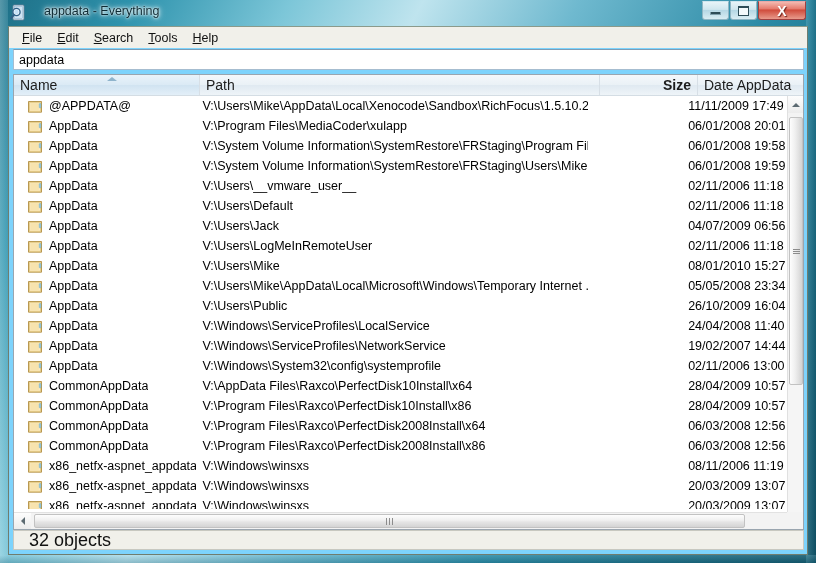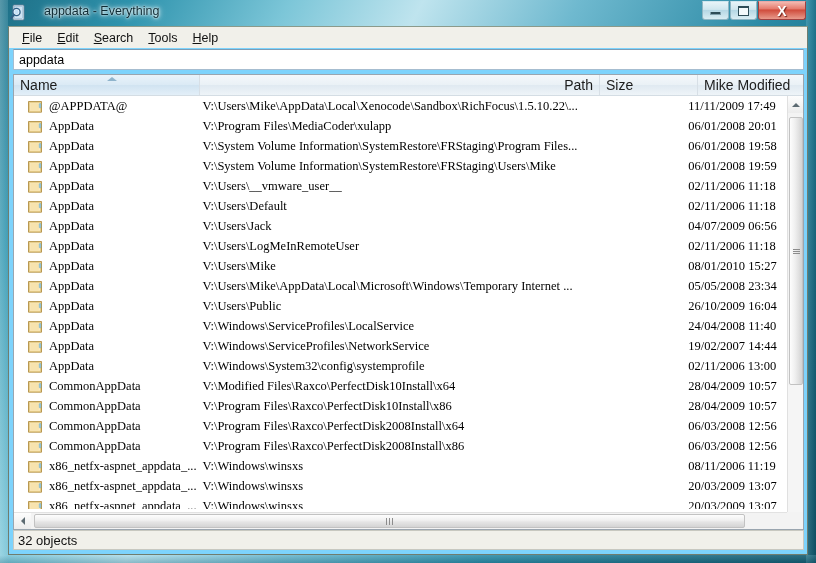--- a/index.html
+++ b/index.html
@@ -161,49 +161,48 @@
     font-size: 14px; color: #1c1c1c;
     padding: 0 6px;
     border-right: 1px solid #d7dfe6;
     cursor: default;
     overflow: hidden;
     white-space: nowrap;
   }
   .hcell.sorted {
     background: linear-gradient(180deg, #e9f3fa 0%, #dbeaf5 48%, #d0e3f1 50%, #e3eff8 100%);
   }
-  .hcell.num { justify-content: flex-start; }
+  .hcell.num { justify-content: flex-end; font-weight: bold; }
   .sort-arrow {
     position: absolute;
     left: 93px; top: 2px;
     width: 0; height: 0;
     border-left: 5px solid transparent;
     border-right: 5px solid transparent;
     border-bottom: 4px solid #8fb4cc;
   }
   #hcell-name { width: 186px; }
-  #hcell-path { width: 400px; justify-content: flex-end; }
+  #hcell-path { width: 400px; }
   #hcell-size { width: 98px; }
   #hcell-date { width: 107px; border-right: none; }
 
   
   #rows {
     position: absolute; left: 0; top: 21px;
     width: 775px; height: 413px;
     overflow: hidden;
   }
   .row {
     height: 20px;
     display: flex;
     align-items: center;
     font-size: 12.5px;
     color: #000;
     white-space: nowrap;
     cursor: default;
-    font-family: Liberation Serif, serif;
   }
   .cell-name {
     width: 186px;
     display: flex; align-items: center;
     padding-left: 14px;
     overflow: hidden;
   }
   .cell-path { width: 400px; padding-left: 6px; overflow: hidden; }
   .cell-size { width: 98px; text-align: right; padding-right: 8px; overflow: hidden; }
   .cell-date { width: 107px; padding-left: 4px; overflow: hidden; }
@@ -303,22 +302,22 @@
     z-index: 6;
   }
 
   
   #statusbar {
     position: absolute; left: 4px; bottom: 4px;
     width: 791px; height: 20px;
     background: #f1f0ea;
     border: 1px solid #c8c8c0;
     display: flex; align-items: center;
-    padding-left: 4px;
-    font-size: 13px;
+    padding-left: 15px;
+    font-size: 18px;
     color: #111;
   }
 </style>
 </head>
 <body>
 
 <div id="window">
 
   <div id="frame-left" class="glass-edge"></div>
   <div id="frame-right" class="glass-edge"></div>
@@ -371,21 +370,21 @@
             <span>Name</span>
             <span class="sort-arrow"></span>
           </div>
           <div class="hcell" id="hcell-path">
             <span>Path</span>
           </div>
           <div class="hcell num" id="hcell-size">
             <span>Size</span>
           </div>
           <div class="hcell" id="hcell-date">
-            <span>Mike Modified</span>
+            <span>Date AppData</span>
           </div>
         </div>
 
         <div id="rows">
             <div class="row">
               <div class="cell-name">
                 <span class="folder-icon"><svg width="16" height="14" viewBox="0 0 16 14">
                     <path d="M0.5 2.5 L0.5 13.2 L13.5 13.2 L13.5 2.5 Z" fill="#f6dfa6" stroke="#b08d42" stroke-width="0.9"></path>
                     <path d="M1.6 3.4 L1.6 12.3 L12.4 12.3 L12.4 3.4 Z" fill="#fcefc8" stroke="#d9b968" stroke-width="0.6"></path>
                     <rect x="2.3" y="4.1" width="8.6" height="7.6" fill="#f8e3ae"></rect>
@@ -582,21 +581,21 @@
             <div class="row">
               <div class="cell-name">
                 <span class="folder-icon"><svg width="16" height="14" viewBox="0 0 16 14">
                     <path d="M0.5 2.5 L0.5 13.2 L13.5 13.2 L13.5 2.5 Z" fill="#f6dfa6" stroke="#b08d42" stroke-width="0.9"></path>
                     <path d="M1.6 3.4 L1.6 12.3 L12.4 12.3 L12.4 3.4 Z" fill="#fcefc8" stroke="#d9b968" stroke-width="0.6"></path>
                     <rect x="2.3" y="4.1" width="8.6" height="7.6" fill="#f8e3ae"></rect>
                     <rect x="11.3" y="4.6" width="1.6" height="4.2" rx="0.5" fill="#9fd4e8" stroke="#5f9fbe" stroke-width="0.5"></rect>
                   </svg></span>
                 <span class="name-label">CommonAppData</span>
               </div>
-              <div class="cell-path">V:\Modified Files\Raxco\PerfectDisk10Install\x64</div>
+              <div class="cell-path">V:\AppData Files\Raxco\PerfectDisk10Install\x64</div>
               <div class="cell-size"></div>
               <div class="cell-date">28/04/2009 10:57</div>
             </div>
             <div class="row">
               <div class="cell-name">
                 <span class="folder-icon"><svg width="16" height="14" viewBox="0 0 16 14">
                     <path d="M0.5 2.5 L0.5 13.2 L13.5 13.2 L13.5 2.5 Z" fill="#f6dfa6" stroke="#b08d42" stroke-width="0.9"></path>
                     <path d="M1.6 3.4 L1.6 12.3 L12.4 12.3 L12.4 3.4 Z" fill="#fcefc8" stroke="#d9b968" stroke-width="0.6"></path>
                     <rect x="2.3" y="4.1" width="8.6" height="7.6" fill="#f8e3ae"></rect>
                     <rect x="11.3" y="4.6" width="1.6" height="4.2" rx="0.5" fill="#9fd4e8" stroke="#5f9fbe" stroke-width="0.5"></rect>

